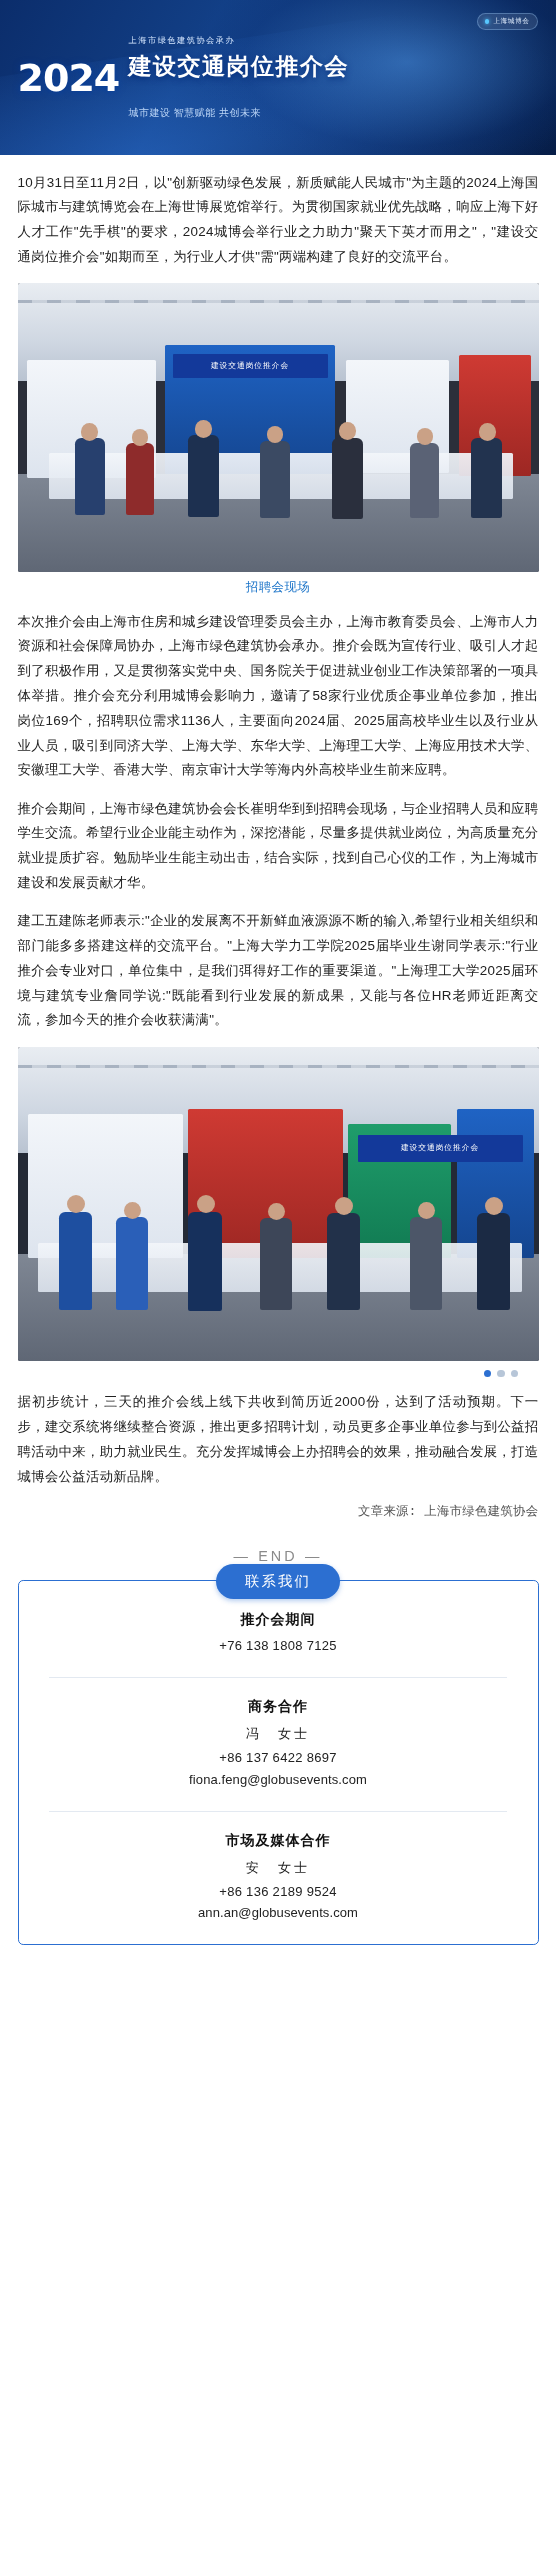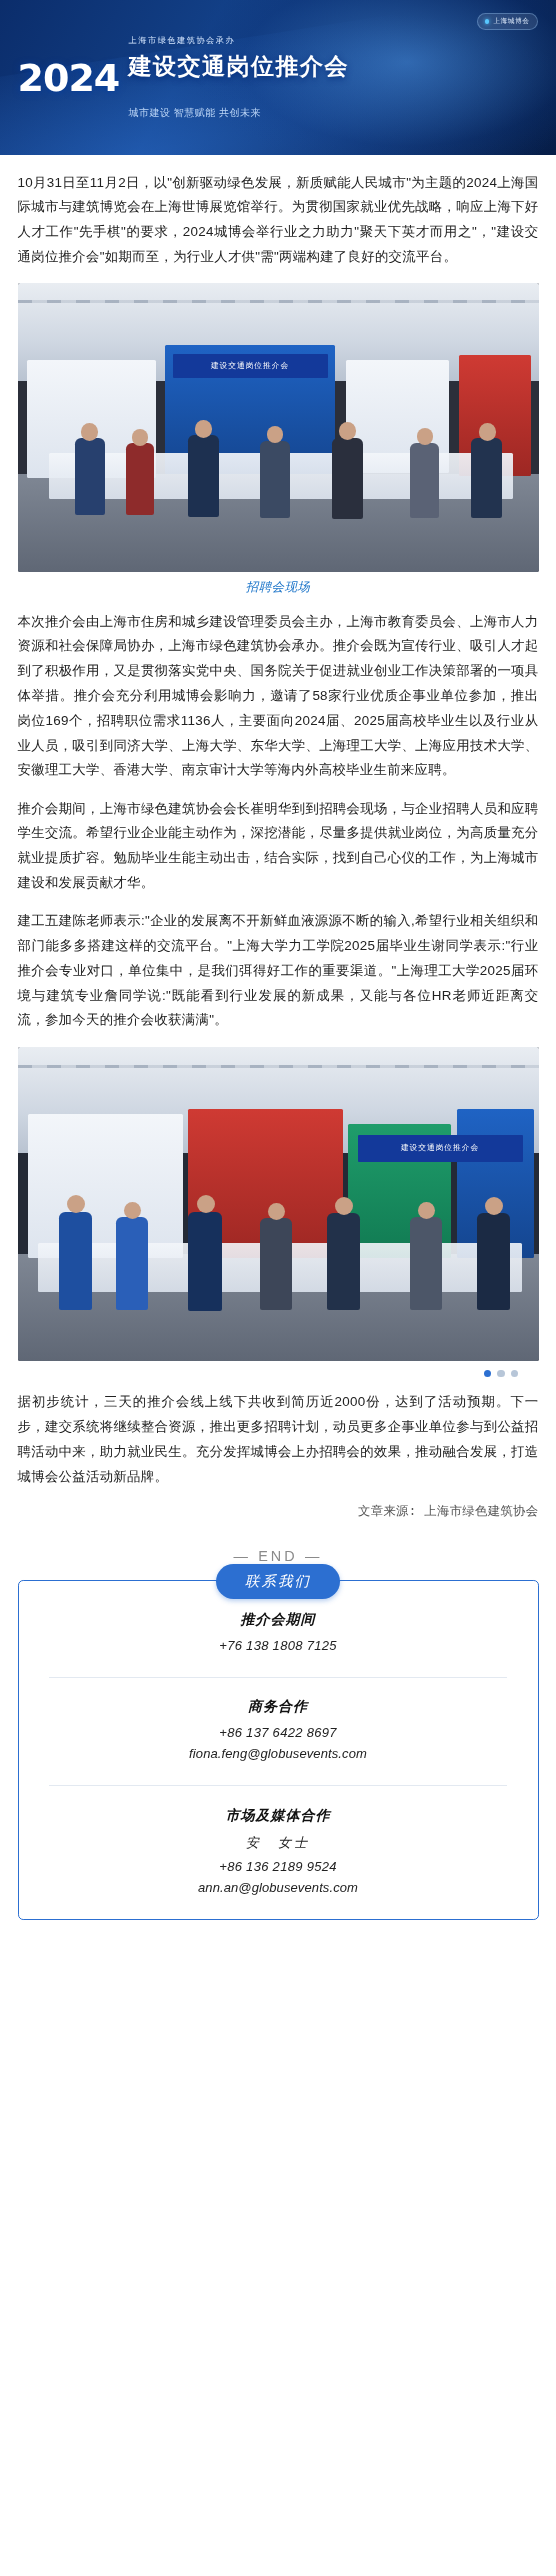--- a/index.html
+++ b/index.html
@@ -172,21 +172,20 @@
     border-radius: 50%;
     background: #caa186;
   }
 
   .caption {
     text-align: center;
     color: #1a73c8;
     font-size: 12.4px;
     margin: 7.2px 0 0 0;
     letter-spacing: 0.5px;
-    font-style: italic;
   }
 
   
   .dots {
     display: flex;
     gap: 6.2px;
     justify-content: flex-end;
     padding: 9.3px 20.6px 0 0;
   }
   .dots span {
@@ -215,21 +214,20 @@
   }
 
   
   .contact-card {
     margin: 15.5px 17.5px 0 17.5px;
     border: 1px solid #2c6fd1;
     border-radius: 5.2px;
     padding: 30px 10.3px 24px 10.3px;
     position: relative;
     text-align: center;
-    font-style: italic;
   }
   .contact-pill {
     position: absolute;
     top: -16.5px; left: 50%;
     transform: translateX(-50%);
     background: #2c6fd1;
     color: #fff;
     font-size: 14.4px;
     letter-spacing: 2.1px;
     border-radius: 17.5px;
@@ -399,20 +397,21 @@
 
     <div class="contact-group">
       <div class="contact-title">推介会期间</div>
       <div class="contact-line">+76 138 1808 7125</div>
     </div>
 
     <div class="divider-soft"></div>
 
     <div class="contact-group" style="margin-top:20.6px;">
       <div class="contact-title">商务合作</div>
+      <div class="contact-person">冯　女士</div>
       <div class="contact-line">+86 137 6422 8697</div>
       <div class="contact-mail">fiona.feng@globusevents.com</div>
     </div>
 
     <div class="divider-soft"></div>
 
     <div class="contact-group" style="margin-top:20.6px;">
       <div class="contact-title">市场及媒体合作</div>
       <div class="contact-person">安　女士</div>
       <div class="contact-line">+86 136 2189 9524</div>

